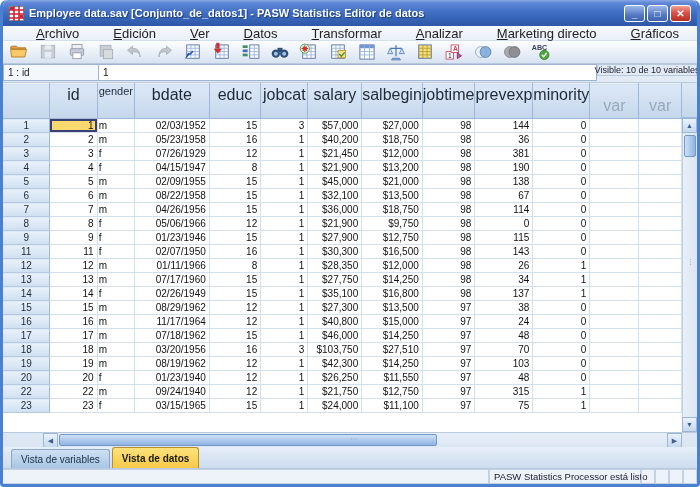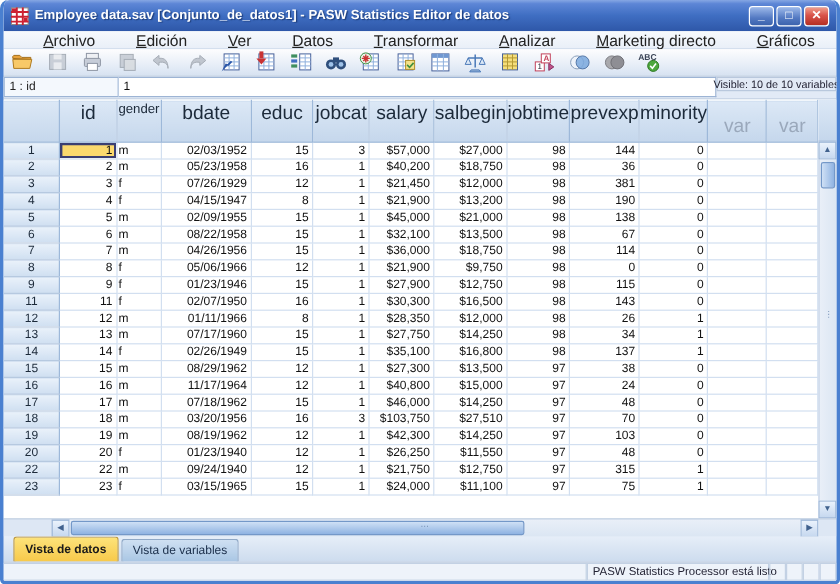--- a/index.html
+++ b/index.html
@@ -651,22 +651,22 @@
       <div class="htrack">
         <div class="hthumb"></div>
         <div class="hdots">⋯</div>
       </div>
       <div class="h-btn">▶</div>
     </div>
     <div class="h-corner-r"></div>
   </div>
 
   <div class="tabrow" id="tabrow">
+      <div class="tab">Vista de variables</div>
       <div class="tab active">Vista de datos</div>
-      <div class="tab">Vista de variables</div>
     </div>
 
   <div class="statusbar">
     <div class="st-fill"></div>
     <div class="st-msg">PASW Statistics Processor está listo</div>
     <span id="stcells" style="display: flex;">
         <div class="st-cell"></div>
         <div class="st-cell"></div>
         <div class="st-cell"></div>
         <div class="st-cell"></div>

